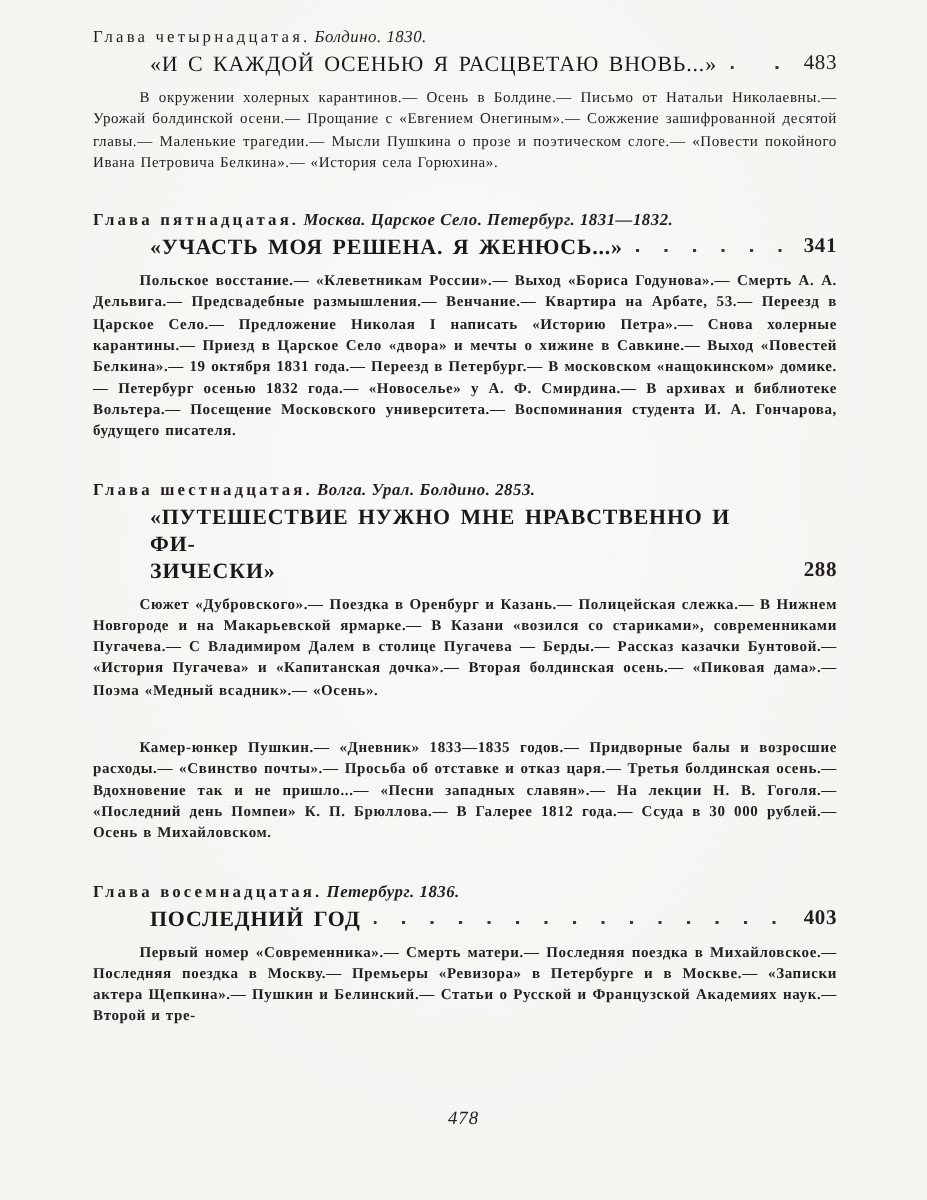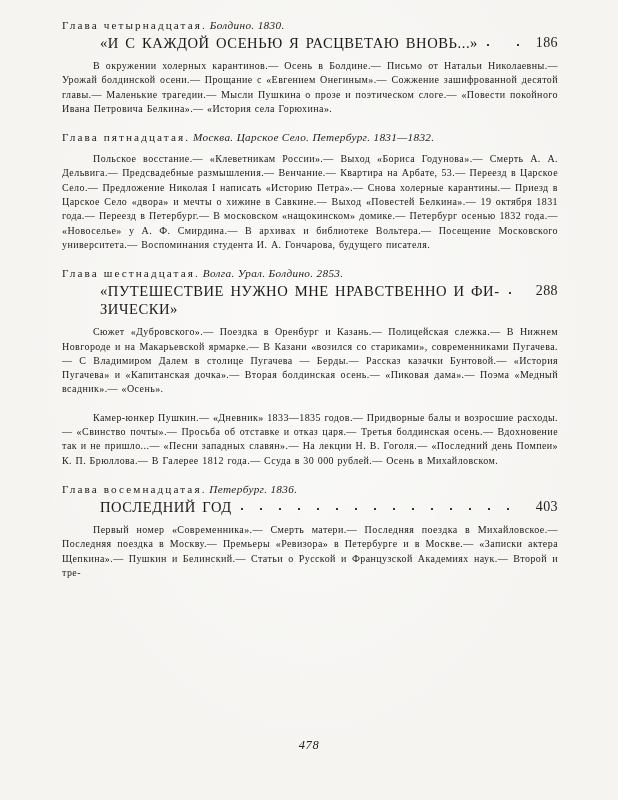--- a/index.html
+++ b/index.html
@@ -28,21 +28,22 @@
       radial-gradient(ellipse at 50% 40%, rgba(255,255,255,0.55) 0%, rgba(247,246,243,0) 70%),
       #f5f4f1;
   }
   .toc {
     width: 496px;
   }
   .entry {
     margin-bottom: 0;
   }
   .entry + .entry {
-    margin-top: 14px;
+    margin-top: 24px;
+    font-weight: bold;
   }
 
   
   .chapter-line {
     font-size: 11.2px;
     line-height: 15px;
     white-space: nowrap;
     margin-bottom: 1px;
   }
   .chapter-label {
@@ -55,20 +56,21 @@
   }
 
   
   .title-block {
     display: block;
     padding-left: 38px;
     position: relative;
   }
   .title-row {
     display: flex;
+    align-items: flex-end;
     width: 458px;
   }
   .title-text {
     font-size: 14.6px;
     line-height: 18px;
     letter-spacing: 0.55px;
     word-spacing: 2.2px;
     white-space: pre-wrap;
     color: #1b1918;
   }
@@ -156,30 +158,37 @@
 
     <div class="entry">
       <div class="chapter-line">
         <span class="chapter-label">Глава четырнадцатая.</span>
         <span class="chapter-place">Болдино. 1830.</span>
       </div>
       <div class="title-block">
         <div class="title-row">
           <span class="title-text">«И С КАЖДОЙ ОСЕНЬЮ Я РАСЦВЕТАЮ ВНОВЬ...»</span>
           <span class="leaders sparse"></span>
-          <span class="page-no">186</span>
+          <span class="page-no">483</span>
         </div>
       </div>
       <p class="annotation">В окружении холерных карантинов.— Осень в Болдине.— Письмо от Натальи Николаевны.— Урожай болдинской осени.— Прощание с «Евгением Онегиным».— Сожжение зашифрованной десятой главы.— Маленькие трагедии.— Мысли Пушкина о прозе и поэтическом слоге.— «Повести покойного Ивана Петровича Белкина».— «История села Горюхина».</p>
     </div>
 
     <div class="entry">
       <div class="chapter-line">
         <span class="chapter-label">Глава пятнадцатая.</span>
         <span class="chapter-place">Москва. Царское Село. Петербург. 1831—1832.</span>
+      </div>
+      <div class="title-block">
+        <div class="title-row">
+          <span class="title-text">«УЧАСТЬ МОЯ РЕШЕНА. Я ЖЕНЮСЬ...»</span>
+          <span class="leaders"></span>
+          <span class="page-no">341</span>
+        </div>
       </div>
       <p class="annotation">Польское восстание.— «Клеветникам России».— Выход «Бориса Годунова».— Смерть А. А. Дельвига.— Предсвадебные размышления.— Венчание.— Квартира на Арбате, 53.— Переезд в Царское Село.— Предложение Николая I написать «Историю Петра».— Снова холерные карантины.— Приезд в Царское Село «двора» и мечты о хижине в Савкине.— Выход «Повестей Белкина».— 19 октября 1831 года.— Переезд в Петербург.— В московском «нащокинском» домике.— Петербург осенью 1832 года.— «Новоселье» у А. Ф. Смирдина.— В архивах и библиотеке Вольтера.— Посещение Московского университета.— Воспоминания студента И. А. Гончарова, будущего писателя.</p>
     </div>
 
     <div class="entry">
       <div class="chapter-line">
         <span class="chapter-label">Глава шестнадцатая.</span>
         <span class="chapter-place">Волга. Урал. Болдино. 2853.</span>
       </div>
       <div class="title-block">

